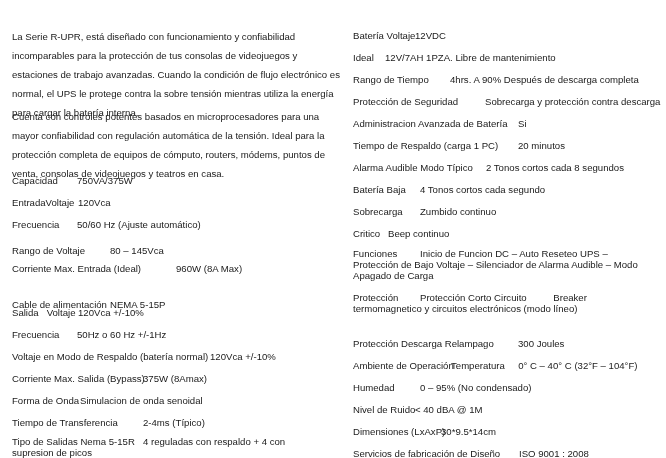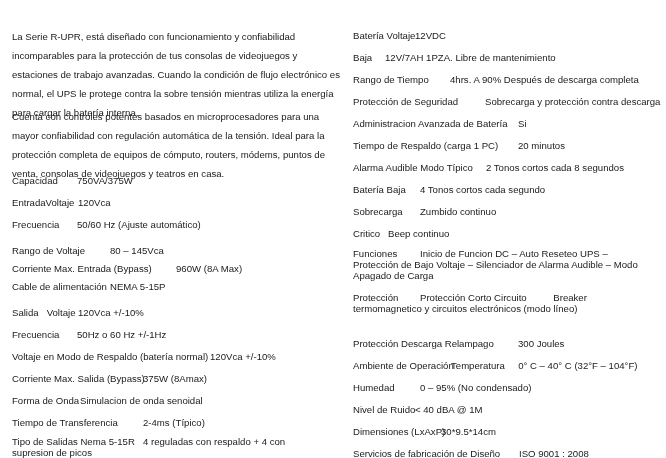--- a/index.html
+++ b/index.html
@@ -17,34 +17,34 @@
 <body>
 
 <div class="col left">
   <div class="para" style="top:27px; width:330px;">La Serie R-UPR, está diseñado con funcionamiento y confiabilidad incomparables para la protección de tus consolas de videojuegos y estaciones de trabajo avanzadas. Cuando la condición de flujo electrónico es normal, el UPS le protege contra la sobre tensión mientras utiliza la energía para cargar la batería interna.</div>
   <div class="para" style="top:107px; width:330px;">Cuenta con controles potentes basados en microprocesadores para una mayor confiabilidad con regulación automática de la tensión. Ideal para la protección completa de equipos de cómputo, routers, módems, puntos de venta, consolas de videojuegos y teatros en casa.</div>
 
   <div class="row" style="top:174px"><span style="width:65px">Capacidad</span><span>750VA/375W</span></div>
   <div class="row" style="top:196px"><span style="width:66px">EntradaVoltaje</span><span>120Vca</span></div>
   <div class="row" style="top:218px"><span style="width:65px">Frecuencia</span><span>50/60 Hz (Ajuste automático)</span></div>
   <div class="row" style="top:244px"><span style="width:98px">Rango de Voltaje</span><span>80 – 145Vca</span></div>
-  <div class="row" style="top:262px"><span style="width:164px">Corriente Max. Entrada (Bypass)</span><span>960W (8A Max)</span></div>
-  <div class="row" style="top:280px"><span style="width:98px">Cable de alimentación</span><span>NEMA 5-15P</span></div>
+  <div class="row" style="top:262px"><span style="width:164px">Corriente Max. Entrada (Ideal)</span><span>960W (8A Max)</span></div>
+  <div class="row" style="top:298px"><span style="width:98px">Cable de alimentación</span><span>NEMA 5-15P</span></div>
   <div class="row" style="top:306px"><span style="width:66px; white-space:pre">Salida   Voltaje</span><span>120Vca +/-10%</span></div>
   <div class="row" style="top:328px"><span style="width:65px">Frecuencia</span><span>50Hz o 60 Hz +/-1Hz</span></div>
   <div class="row" style="top:350px"><span style="width:198px">Voltaje en Modo de Respaldo (batería normal)</span><span>120Vca +/-10%</span></div>
   <div class="row" style="top:372px"><span style="width:131px">Corriente Max. Salida (Bypass)</span><span>375W (8Amax)</span></div>
   <div class="row" style="top:394px"><span style="width:68px">Forma de Onda</span><span>Simulacion de onda senoidal</span></div>
   <div class="row" style="top:416px"><span style="width:131px">Tiempo de Transferencia</span><span>2-4ms (Típico)</span></div>
   <div class="row wrap" style="top:436px; width:290px;"><span style="width:131px">Tipo de Salidas Nema 5-15R</span><span style="display:inline">4 reguladas con respaldo + 4 con supresion de picos</span></div>
 </div>
 
 <div class="col right">
   <div class="row" style="top:29px"><span style="width:62px">Batería Voltaje</span><span>12VDC</span></div>
-  <div class="row" style="top:51px"><span style="width:32px">Baja</span><span>12V/7AH 1PZA. Libre de mantenimiento</span></div>
+  <div class="row" style="top:51px"><span style="width:32px">Ideal</span><span>12V/7AH 1PZA. Libre de mantenimiento</span></div>
   <div class="row" style="top:73px"><span style="width:97px">Rango de Tiempo</span><span>4hrs. A 90% Después de descarga completa</span></div>
   <div class="row" style="top:95px"><span style="width:132px">Protección de Seguridad</span><span>Sobrecarga y protección contra descarga</span></div>
   <div class="row" style="top:117px"><span style="width:165px">Administracion Avanzada de Batería</span><span>Si</span></div>
   <div class="row" style="top:139px"><span style="width:165px">Tiempo de Respaldo (carga 1 PC)</span><span>20 minutos</span></div>
   <div class="row" style="top:161px"><span style="width:133px">Alarma Audible Modo Típico</span><span>2 Tonos cortos cada 8 segundos</span></div>
   <div class="row" style="top:183px"><span style="width:67px">Batería Baja</span><span>4 Tonos cortos cada segundo</span></div>
   <div class="row" style="top:205px"><span style="width:67px">Sobrecarga</span><span>Zumbido continuo</span></div>
   <div class="row" style="top:227px"><span style="width:35px">Critico</span><span>Beep continuo</span></div>
   <div class="row wrap" style="top:248px; width:300px;"><span style="width:67px">Funciones</span><span style="display:inline">Inicio de Funcion DC – Auto Reseteo UPS – Protección de Bajo Voltaje – Silenciador de Alarma Audible – Modo Apagado de Carga</span></div>
   <div class="row wrap" style="top:292px; width:305px;"><span style="width:67px">Protección</span><span style="display:inline; white-space:pre-wrap">Protección Corto Circuito          Breaker termomagnetico y circuitos electrónicos (modo líneo)</span></div>

